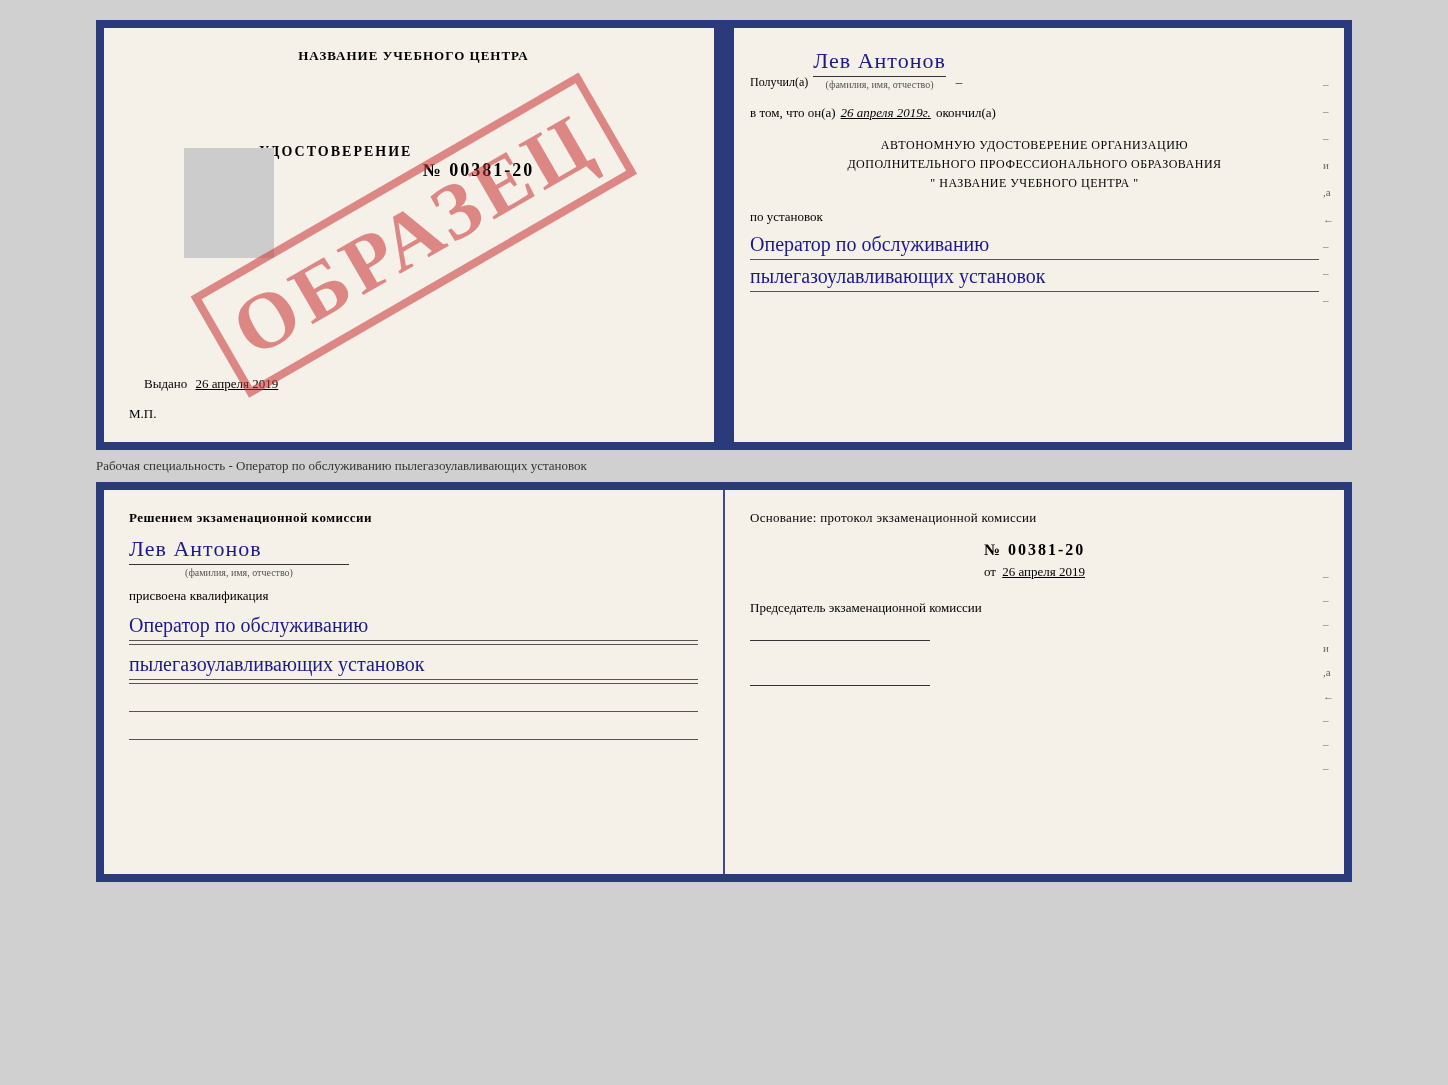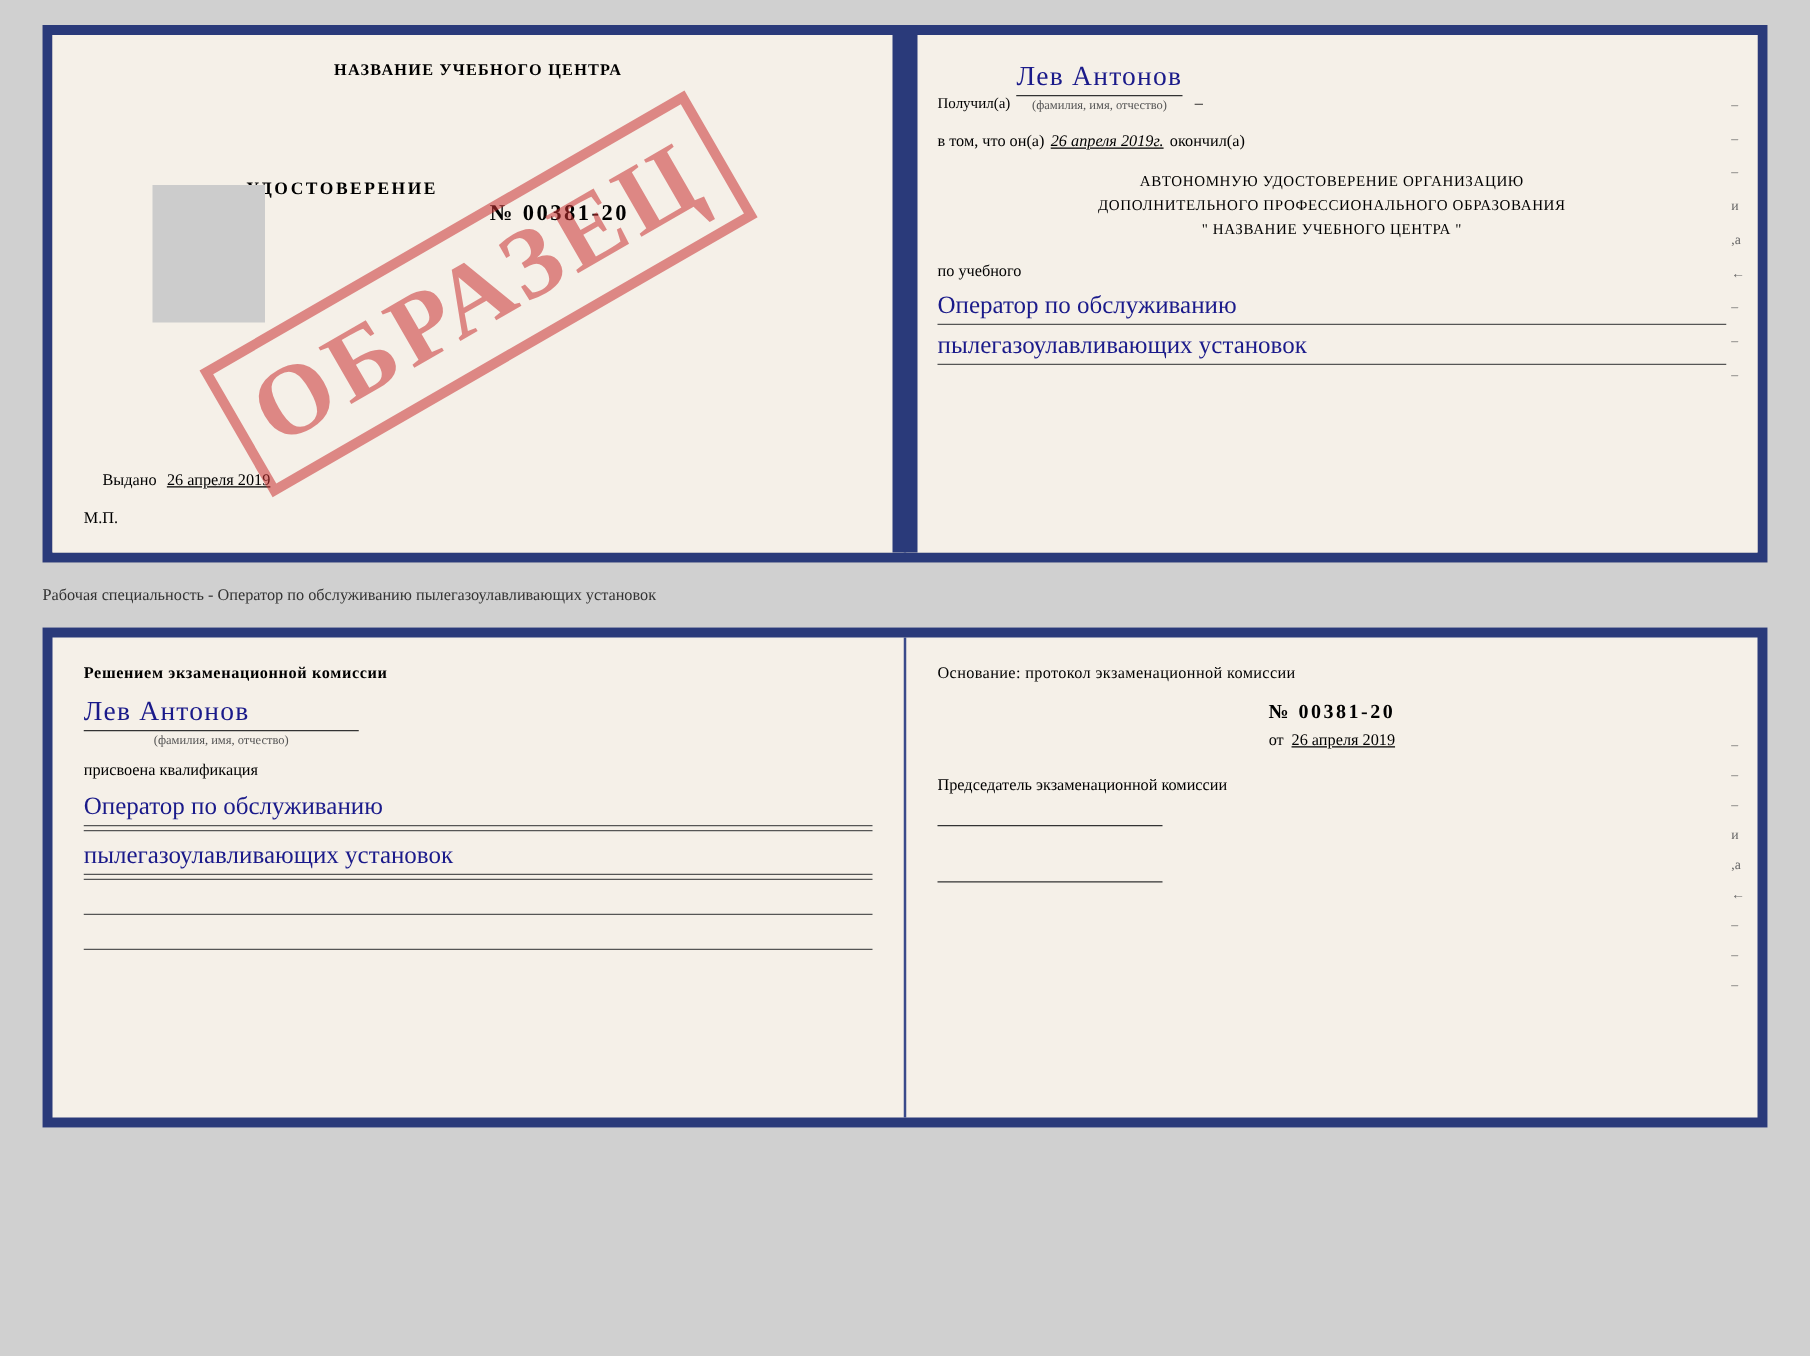--- a/index.html
+++ b/index.html
@@ -10,22 +10,22 @@
       flex-direction: column;
       align-items: center;
       padding: 20px;
       min-height: 1085px;
       width: 1448px;
     }
 
     .document-container {
       display: flex;
       flex-direction: column;
-      gap: 10px;
-      width: 1380px;
+      gap: 0;
+      width: 1256px;
     }
 
     .certificate-book {
       display: flex;
       width: 100%;
       background: #e8e0d0;
       border: 8px solid #2a3a7a;
       position: relative;
       min-height: 430px;
     }
@@ -325,21 +325,21 @@
         <span style="font-size:13px;">окончил(а)</span>
       </div>
 
       <div class="org-description">
         <div>АВТОНОМНУЮ УДОСТОВЕРЕНИЕ ОРГАНИЗАЦИЮ</div>
         <div>ДОПОЛНИТЕЛЬНОГО ПРОФЕССИОНАЛЬНОГО ОБРАЗОВАНИЯ</div>
         <div>"  НАЗВАНИЕ УЧЕБНОГО ЦЕНТРА  "</div>
       </div>
 
       <div class="profession-section">
-        <span style="font-size:13px;">по учебного</span>
+        <span style="font-size:13px;">по установок</span>
         <div style="margin-top:8px;">
           <span class="handwritten-profession">Оператор по обслуживанию</span>
         </div>
         <div style="margin-top:5px;">
           <span class="handwritten-profession">пылегазоулавливающих установок</span>
         </div>
       </div>
 
       <div class="right-side-lines">
         <span>–</span>

